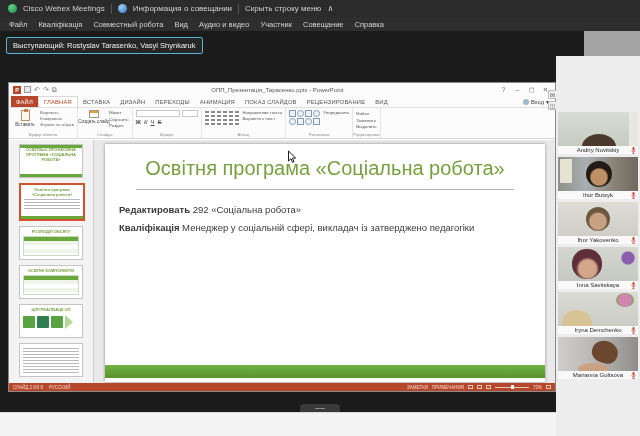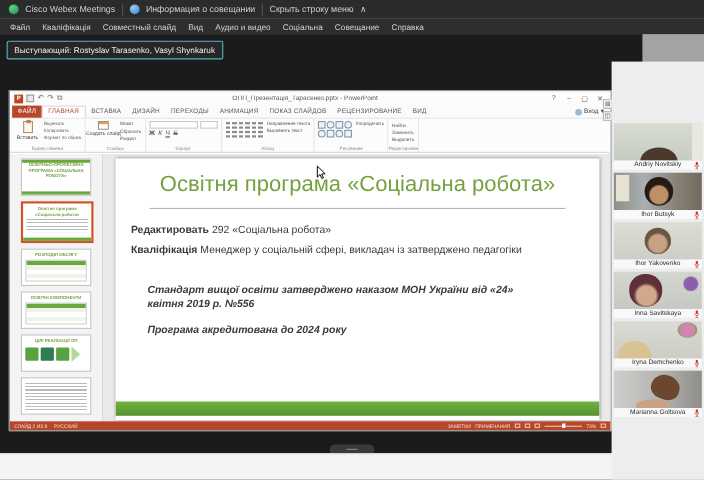--- a/index.html
+++ b/index.html
@@ -185,24 +185,24 @@
     <span class="info-ball"></span>
     <span>Информация о совещании</span>
     <span class="tsep"></span>
     <span>Скрыть строку меню</span>
     <span>∧</span>
   </div>
 
   <div class="menubar">
     <span>Файл</span>
     <span>Кваліфікація</span>
-    <span>Совместный слайд</span>
+    <span>Совместный робота</span>
     <span>Вид</span>
     <span>Аудио и видео</span>
-    <span>Соціальна</span>
+    <span>Участник</span>
     <span>Совещание</span>
     <span>Справка</span>
   </div>
 
   <div class="stage">
     <span class="badge">Выступающий: Rostyslav Tarasenko, Vasyl Shynkaruk</span>
 
     <div class="ppt">
       <div class="ppt-titlebar">
         <span class="qat-ppt">P</span>
@@ -351,24 +351,20 @@
         </div>
 
         <div class="editor">
           <div class="slide">
             <div class="slide-title">Освітня програма «Соціальна робота»</div>
             <div class="slide-hr"></div>
             <div class="slide-body">
               <div><b>Редактировать</b><span> 292 «Соціальна робота»</span></div>
               <div><b>Кваліфікація</b><span>  Менеджер у соціальній сфері, викладач із затверджено педагогіки</span></div>
             </div>
-            <div class="slide-foot">
-              <p>Стандарт вищої освіти затверджено наказом МОН України від «24» квітня 2019 р. №556</p>
-              <p>Програма акредитована до 2024 року</p>
-            </div>
             <div class="green-bar"></div>
           </div>
         </div>
       </div>
 
       <div class="ppt-status">
         <span>СЛАЙД 2 ИЗ 8</span>
         <span>РУССКИЙ</span>
         <span class="st-right">
           <span>ЗАМЕТКИ</span>

